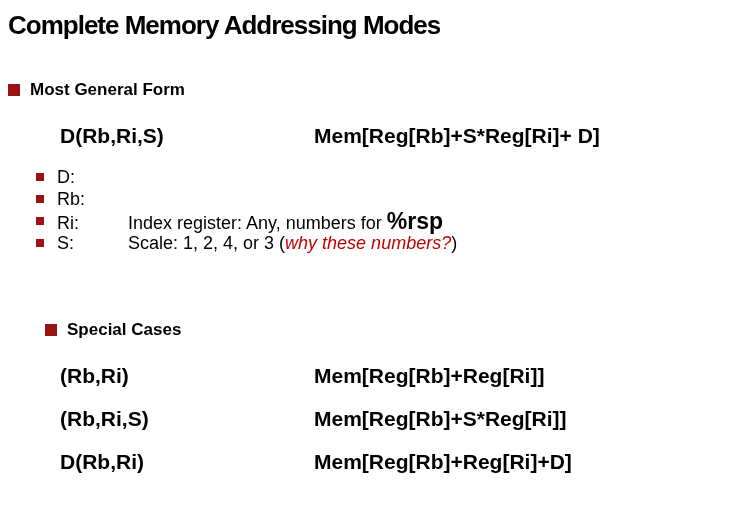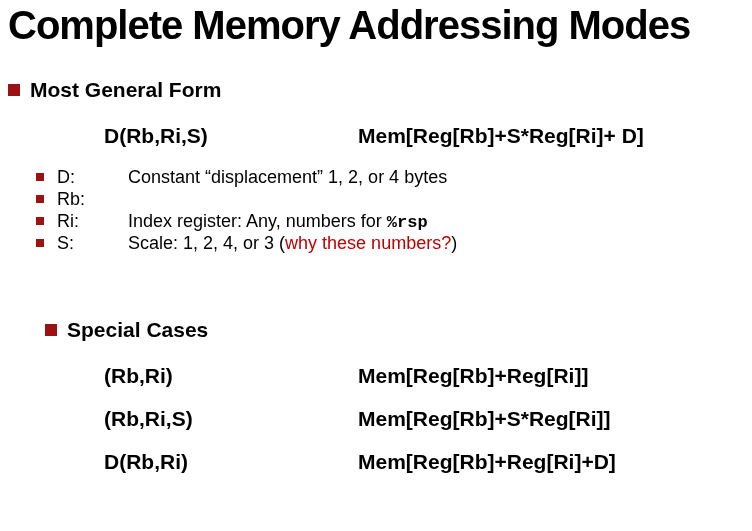--- a/index.html
+++ b/index.html
@@ -18,49 +18,49 @@
     width: 752px;
     height: 531px;
     background: var(--background);
     color: var(--text);
     font-family: "Liberation Sans", sans-serif;
     overflow: hidden;
     box-sizing: border-box;
   }
   .title {
     margin: 2px 15px 0 8px;
-    font-size: 40px;
+    font-size: 26px;
     font-weight: bold;
     letter-spacing: -1px;
     line-height: 46px;
     white-space: nowrap;
   }
   .heading-row {
     display: flex;
     align-items: center;
     margin-left: 8px;
   }
   .heading-row.first { margin-top: 30px; }
   .heading-row.second { margin-top: 64px; margin-left: 45px; }
   .sq {
     width: 12px;
     height: 12px;
     background: var(--bullet);
     margin-right: 10px;
     flex: 0 0 auto;
   }
   .heading {
-    font-size: 21px;
+    font-size: 17px;
     font-weight: bold;
     line-height: 24px;
     white-space: nowrap;
   }
   .form-row {
     display: flex;
-    padding-left: 104px;
+    padding-left: 60px;
     font-size: 21px;
     font-weight: bold;
     line-height: 28px;
     white-space: nowrap;
   }
   .form-row.lead { margin-top: 20px; }
   .form-row.case { margin-top: 15px; }
   .form-col { width: 254px; flex: 0 0 auto; }
   .sub {
     display: flex;
@@ -75,26 +75,27 @@
   .sq-sm {
     width: 8px;
     height: 8px;
     background: var(--bullet);
     margin-right: 13px;
     flex: 0 0 auto;
     align-self: center;
   }
   .term { width: 71px; flex: 0 0 auto; }
   .code {
-    font-family: Liberation Mono, monospace;
+    font-family: Liberation Sans, sans-serif;
     font-weight: bold;
-    font-size: 17px;
+    font-size: 23px;
   }
   .red-italic {
     color: var(--red-text);
+    font-style: italic;
   }
 </style>
 </head>
 <body>
 
 <div class="slide">
 
   <h1 class="title">Complete Memory Addressing Modes</h1>
 
   <div>
@@ -104,21 +105,20 @@
     </div>
 
     <div class="form-row lead">
       <span class="form-col">D(Rb,Ri,S)</span>
       <span class="meaning-col">Mem[Reg[Rb]+S*Reg[Ri]+ D]</span>
     </div>
 
     <div class="sub first">
       <span class="sq-sm"></span>
       <span class="term">D:</span>
-      <span class="desc">Constant “displacement” 1, 2, or 4 bytes</span>
     </div>
 
     <div class="sub">
       <span class="sq-sm"></span>
       <span class="term">Rb:</span>
     </div>
 
     <div class="sub">
       <span class="sq-sm"></span>
       <span class="term">Ri:</span>

